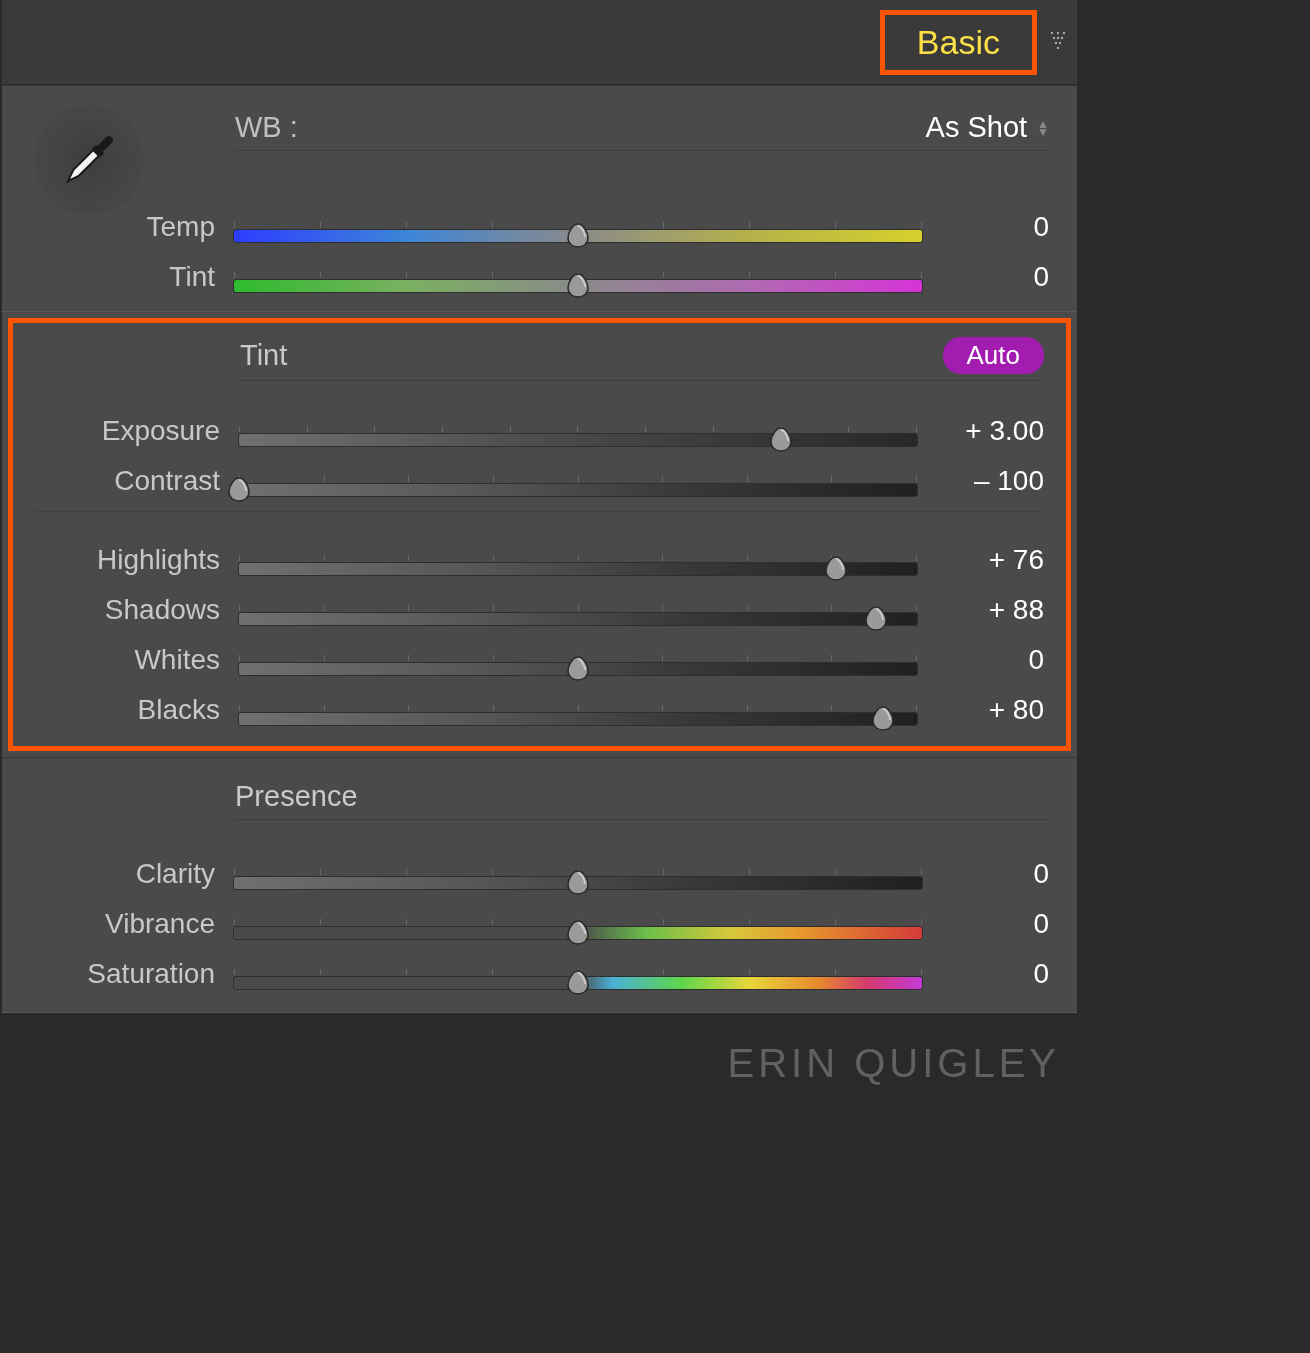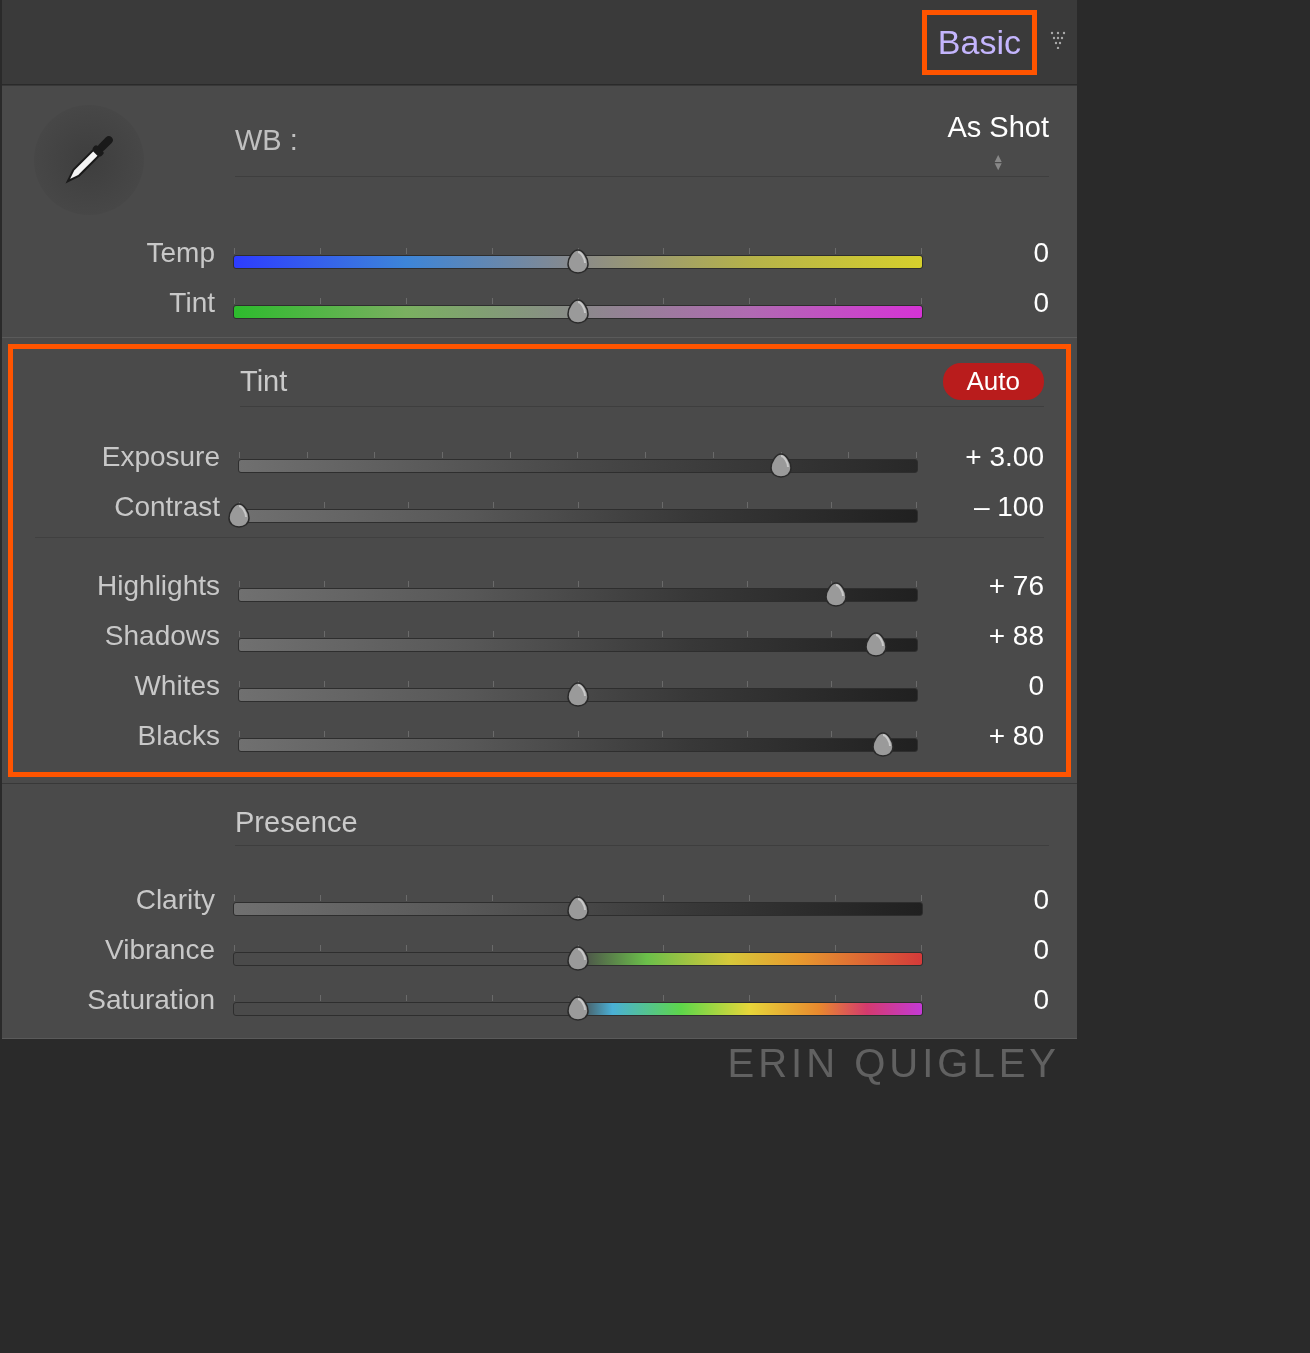--- a/index.html
+++ b/index.html
@@ -21,22 +21,22 @@
     display: flex;
     justify-content: flex-end;
     align-items: center;
     padding-right: 10px;
     background: #3a3a3a;
     border-bottom: 1px solid #2a2a2a;
   }
   .panel-title {
     font-size: 34px;
     font-weight: 300;
-    color: #c4b5fd;
-    padding: 8px 11px;
+    color: #fde047;
+    padding: 8px 32px;
     border: 5px solid #ff5400;
     margin-right: 12px;
   }
   .triangle-icon {
     color: #b0b0b0;
     font-size: 20px;
     letter-spacing: -3px;
     cursor: pointer;
   }
   .section {
@@ -79,21 +79,20 @@
     font-weight: 300;
     color: #c0c0c0;
   }
   .wb-value {
     font-size: 29px;
     font-weight: 300;
     color: #ffffff;
     display: flex;
     align-items: center;
     gap: 10px;
-    flex-direction: column;
   }
   .updown {
     display: flex;
     flex-direction: column;
     line-height: 8px;
     font-size: 12px;
     color: #888;
   }
   .eyedropper-wrap {
     position: absolute;
@@ -175,21 +174,21 @@
   }
   .section-heading {
     font-size: 29px;
     font-weight: 300;
     color: #cacaca;
   }
   .auto-button {
     font-size: 26px;
     font-weight: 300;
     color: #ffffff;
-    background: #b91c1c;
+    background: #a21caf;
     border-radius: 18px;
     padding: 3px 24px;
     cursor: pointer;
   }
   .sub-divider {
     height: 1px;
     background: #404040;
     margin: 14px 0 14px 0;
   }
   .presence-section { padding-top: 22px; padding-bottom: 22px; }

